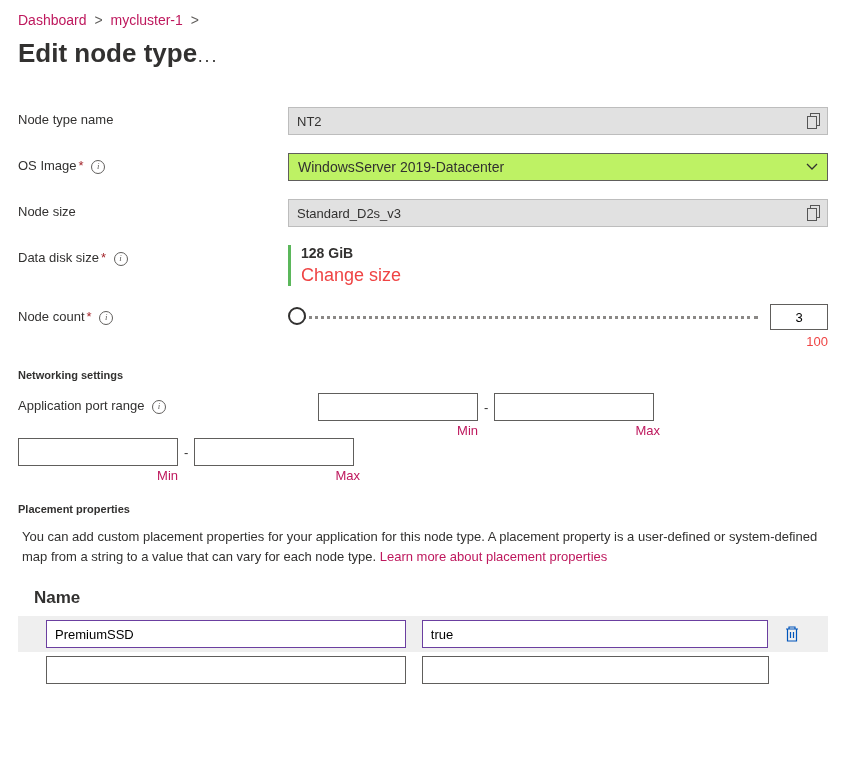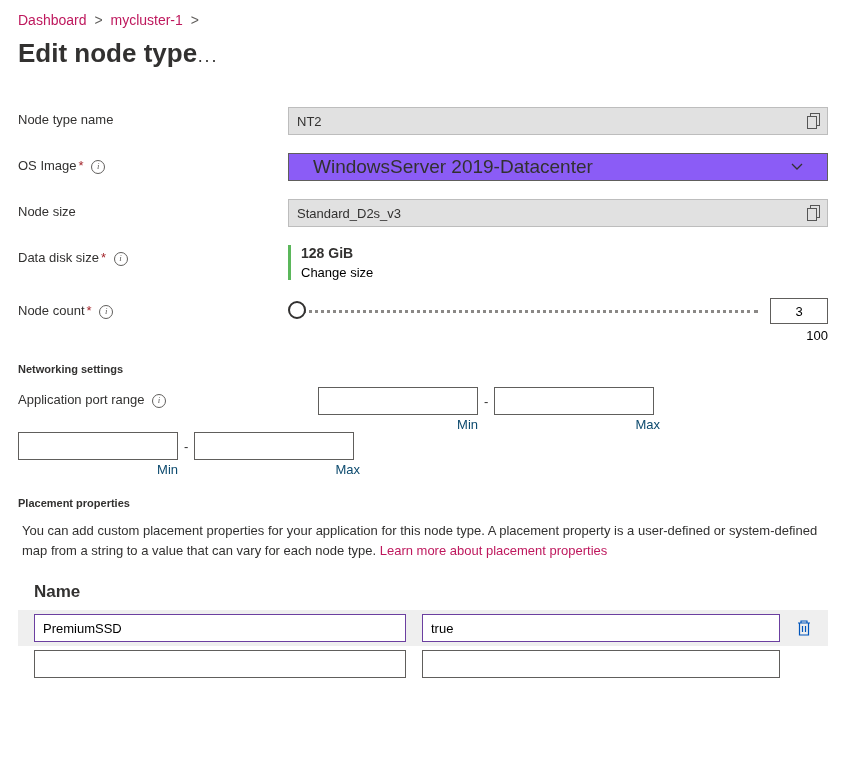--- a/index.html
+++ b/index.html
@@ -33,58 +33,58 @@
     display: flex; align-items: center;
     background: #e1e1e1; border: 1px solid #bdbdbd;
     height: 28px; padding: 0 8px; font-size: 13px; color: #323130;
     position: relative;
   }
   .ro-input .copy-icon {
     position: absolute; right: 6px; top: 5px; cursor: pointer;
   }
   .select-input {
     display: flex; align-items: center; justify-content: space-between;
-    background: #8b5cf6; border: 1px solid #605e5c;
-    height: 28px; padding: 0 24px; font-size: 19px; cursor: pointer;
+    background: #bef264; border: 1px solid #605e5c;
+    height: 28px; padding: 0 9px; font-size: 14px; cursor: pointer;
   }
   .chev-down svg { display: block; }
   .disk-block { border-left: 3px solid #5bb75b; padding-left: 10px; }
   .disk-size { font-weight: 700; font-size: 14px; }
-  .change-link { color: #000000; font-size: 13px; margin-top: 4px; display: inline-block; cursor: pointer; }
+  .change-link { color: #ef4444; font-size: 18px; margin-top: 4px; display: inline-block; cursor: pointer; }
   .slider-row { display: flex; align-items: center; gap: 12px; }
   .slider-track {
     flex: 1; position: relative; height: 20px;
   }
   .slider-line {
     position: absolute; left: 14px; right: 0; top: 9px; height: 3px;
     border-top: 3px dotted #8a8886;
   }
   .slider-thumb {
     position: absolute; left: 0; top: 0;
     width: 18px; height: 18px; border: 2px solid #323130; border-radius: 50%;
     background: #fff;
   }
   .count-input {
     width: 58px; height: 26px; border: 1px solid #605e5c; text-align: center;
     font-size: 13px; padding: 0;
   }
-  .count-max { text-align: right; font-size: 13px; color: #000000; margin-top: 4px; }
+  .count-max { text-align: right; font-size: 13px; color: #ef4444; margin-top: 4px; }
   h2.section { font-size: 11px; font-weight: 700; margin: 20px 0 12px 0; }
   .range-pair { display: flex; align-items: center; gap: 6px; }
   .range-input { width: 160px; height: 28px; border: 1px solid #605e5c; padding: 0 6px; font-size: 13px; }
   .range-dash { color: #323130; }
   .range-labels { display: flex; gap: 6px; margin-top: 2px; }
-  .range-lbl { width: 160px; text-align: right; font-size: 13px; color: #0c4a6e; }
+  .range-lbl { width: 160px; text-align: right; font-size: 13px; color: #be185d; }
   .range-lbl:first-child { margin-right: 16px; }
   .placement-desc { font-size: 13px; color: #323130; margin: 8px 0 4px 4px; line-height: 1.5; max-width: 810px; }
   .placement-table { margin-top: 22px; }
   .pt-head { display: flex; padding: 0 16px 8px 16px; font-weight: 700; font-size: 17px; }
   .pt-col-name { width: 380px; }
   .pt-col-val { flex: 1; }
-  .pt-row { display: flex; align-items: center; padding: 4px 16px; gap: 16px; justify-content: center; }
+  .pt-row { display: flex; align-items: center; padding: 4px 28px; gap: 16px; justify-content: center; }
   .pt-row.active { background: #efefef; }
   .pt-input {
     height: 28px; border: 1px solid #605e5c; padding: 0 8px; font-size: 13px;
     background: #fff;
   }
   .pt-row.active .pt-input { border: 1px solid #6b3fa0; }
   .pt-name-input { width: 372px; }
   .pt-val-input { width: 358px; }
   .pt-row.empty .pt-name-input { width: 372px; }
   .pt-row.empty .pt-val-input { width: 358px; }

